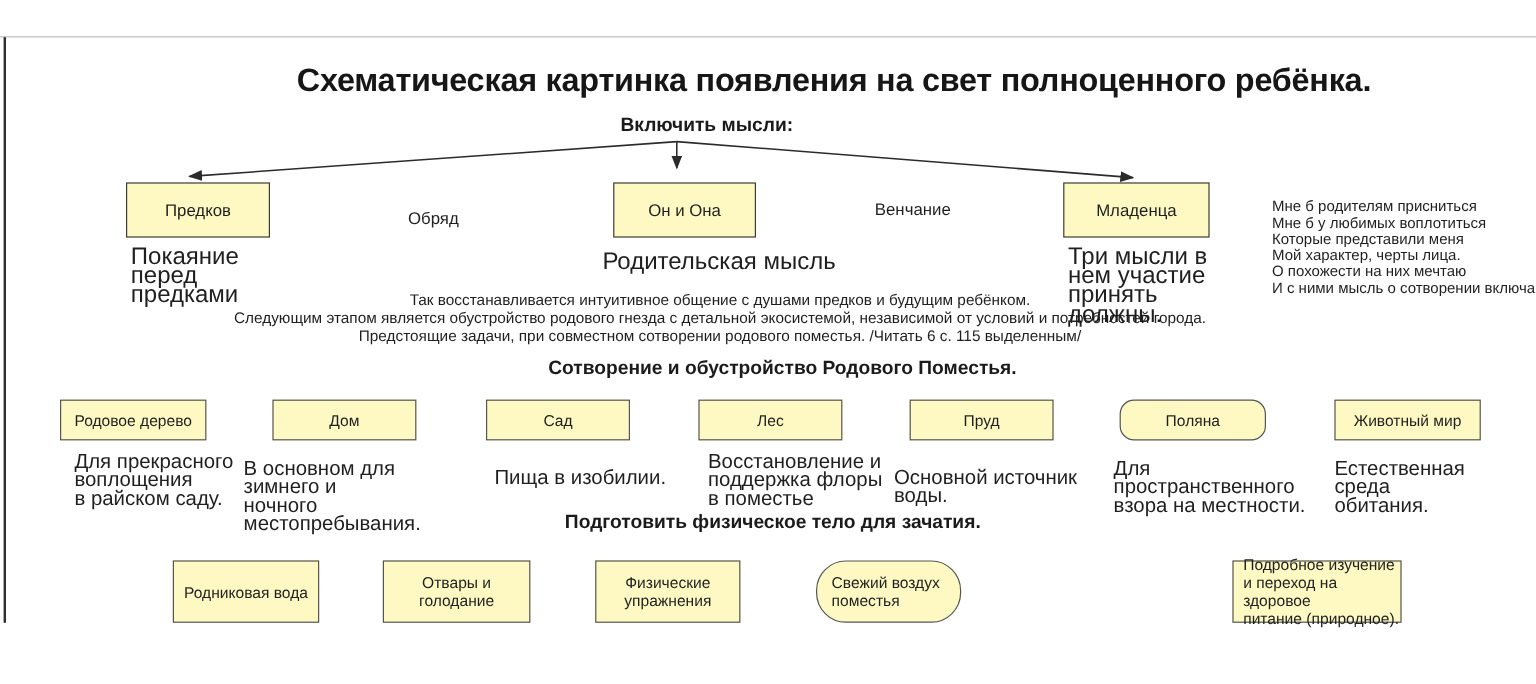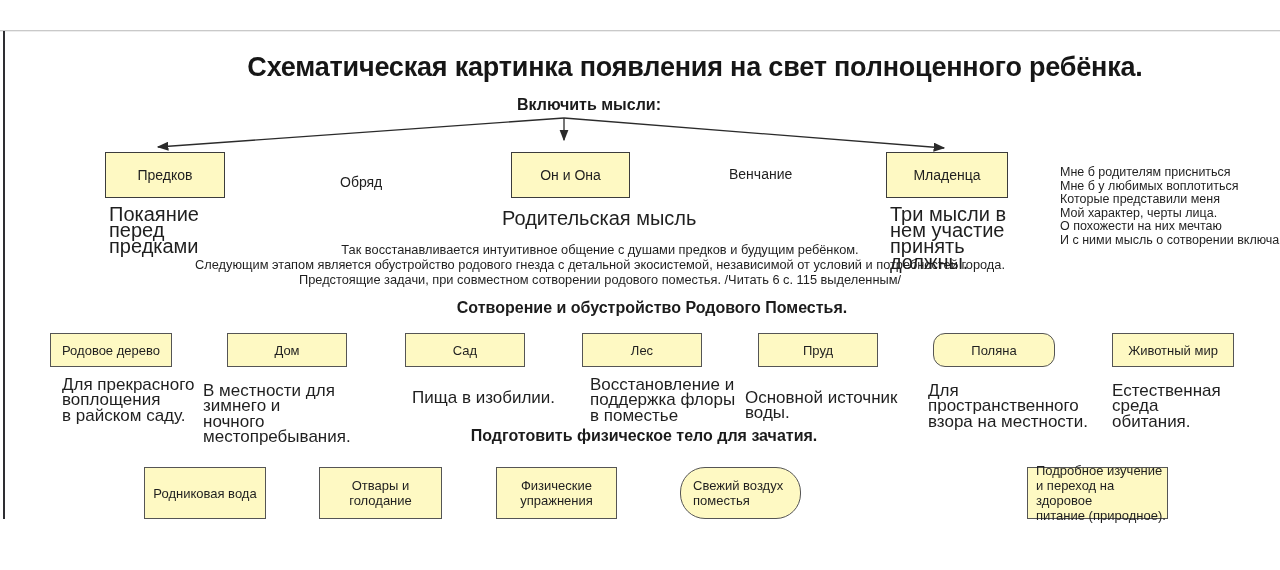--- a/index.html
+++ b/index.html
@@ -101,21 +101,21 @@
   <div class="box r2" style="left:933px;width:122px;border-radius:12px;">
     <span>Поляна</span>
   </div>
   <div class="box r2" style="left:1112px;width:122px;">
     <span>Животный мир</span>
   </div>
 
   <div class="desc ml" style="left:62px;top:377px;width:150px;">Для прекрасного
 воплощения
 в райском саду.</div>
-  <div class="desc ml" style="left:203px;top:383px;width:180px;">В местности для зимнего и
+  <div class="desc ml" style="left:203px;top:383px;width:180px;">В основном для зимнего и
 ночного местопребывания.</div>
   <div class="desc ml" style="left:412px;top:390px;width:150px;">Пища в изобилии.</div>
   <div class="desc ml" style="left:590px;top:377px;width:150px;">Восстановление и
 поддержка флоры
 в поместье</div>
   <div class="desc ml" style="left:745px;top:390px;width:170px;">Основной источник воды.</div>
   <div class="desc ml" style="left:928px;top:383px;width:170px;">Для пространственного
 взора на местности.</div>
   <div class="desc ml" style="left:1112px;top:383px;width:150px;">Естественная среда
 обитания.</div>

